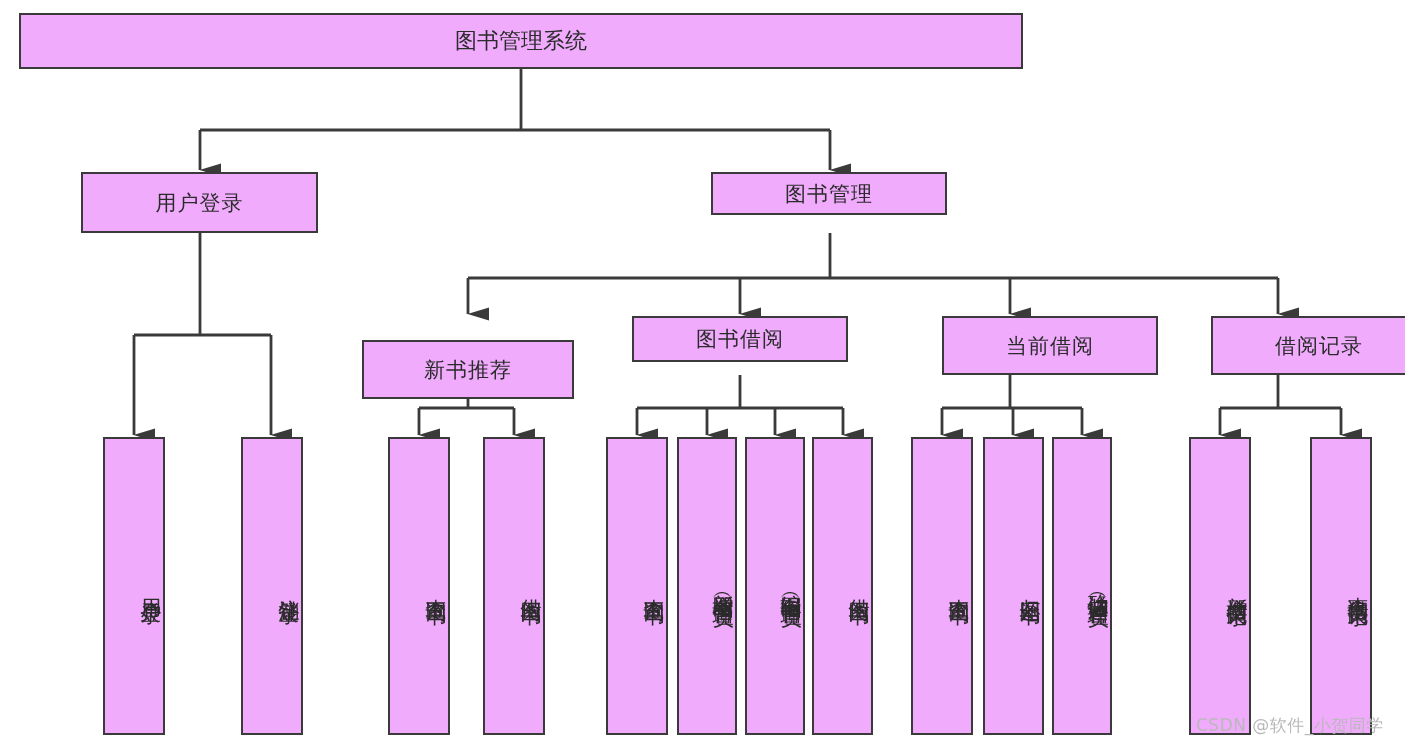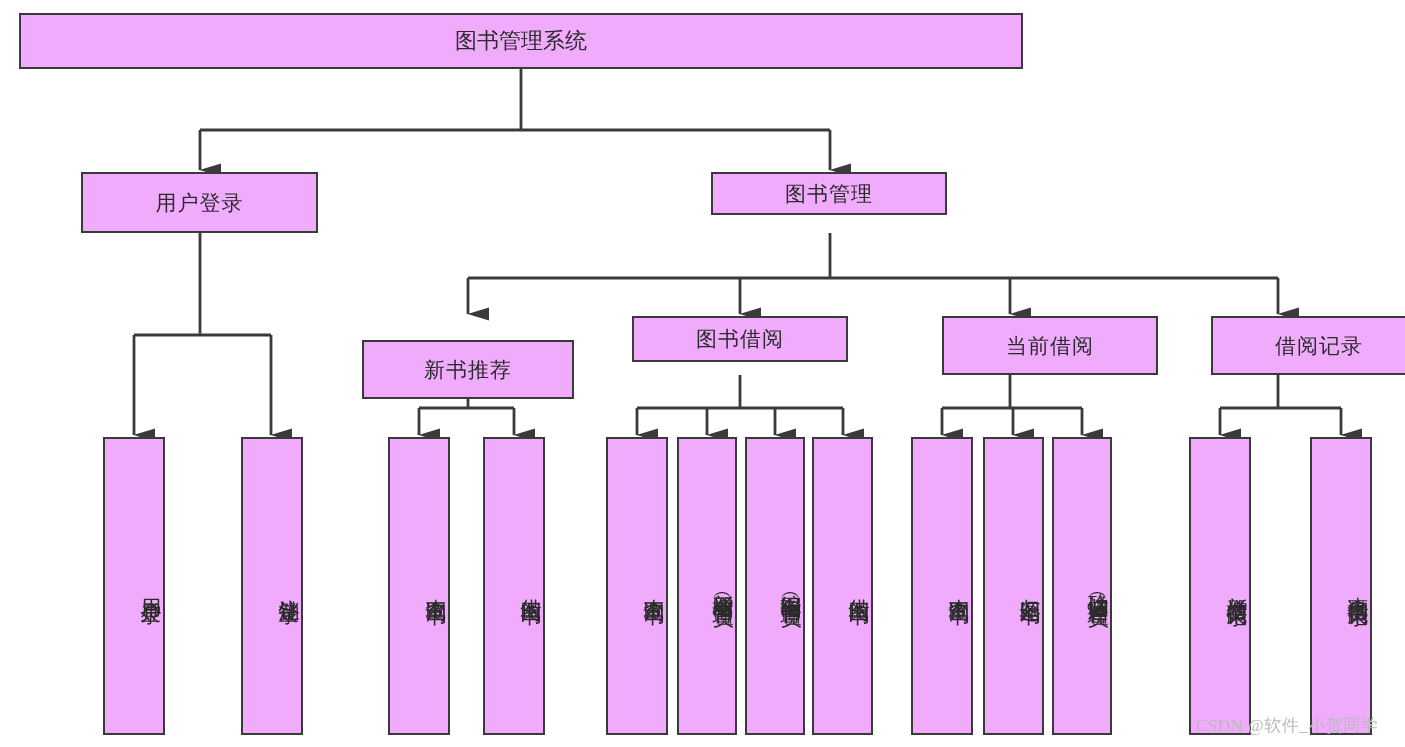--- a/index.html
+++ b/index.html
@@ -57,21 +57,20 @@
     display: block;
     text-align: center;
     white-space: nowrap;
   }
   .watermark {
     position: absolute;
     font-size: 17px;
     color: #b9b9b9;
     white-space: nowrap;
     letter-spacing: 0.5px;
-    font-family: Liberation Serif, serif;
   }
 </style>
 </head>
 <body>
 
 <div id="canvas">
 
   <svg class="wires" viewBox="0 0 1405 747" xmlns="http://www.w3.org/2000/svg">
     <defs>
       <marker id="arw" viewBox="0 0 14 22" refX="7" refY="21" markerWidth="14" markerHeight="22" orient="auto" markerUnits="userSpaceOnUse">

